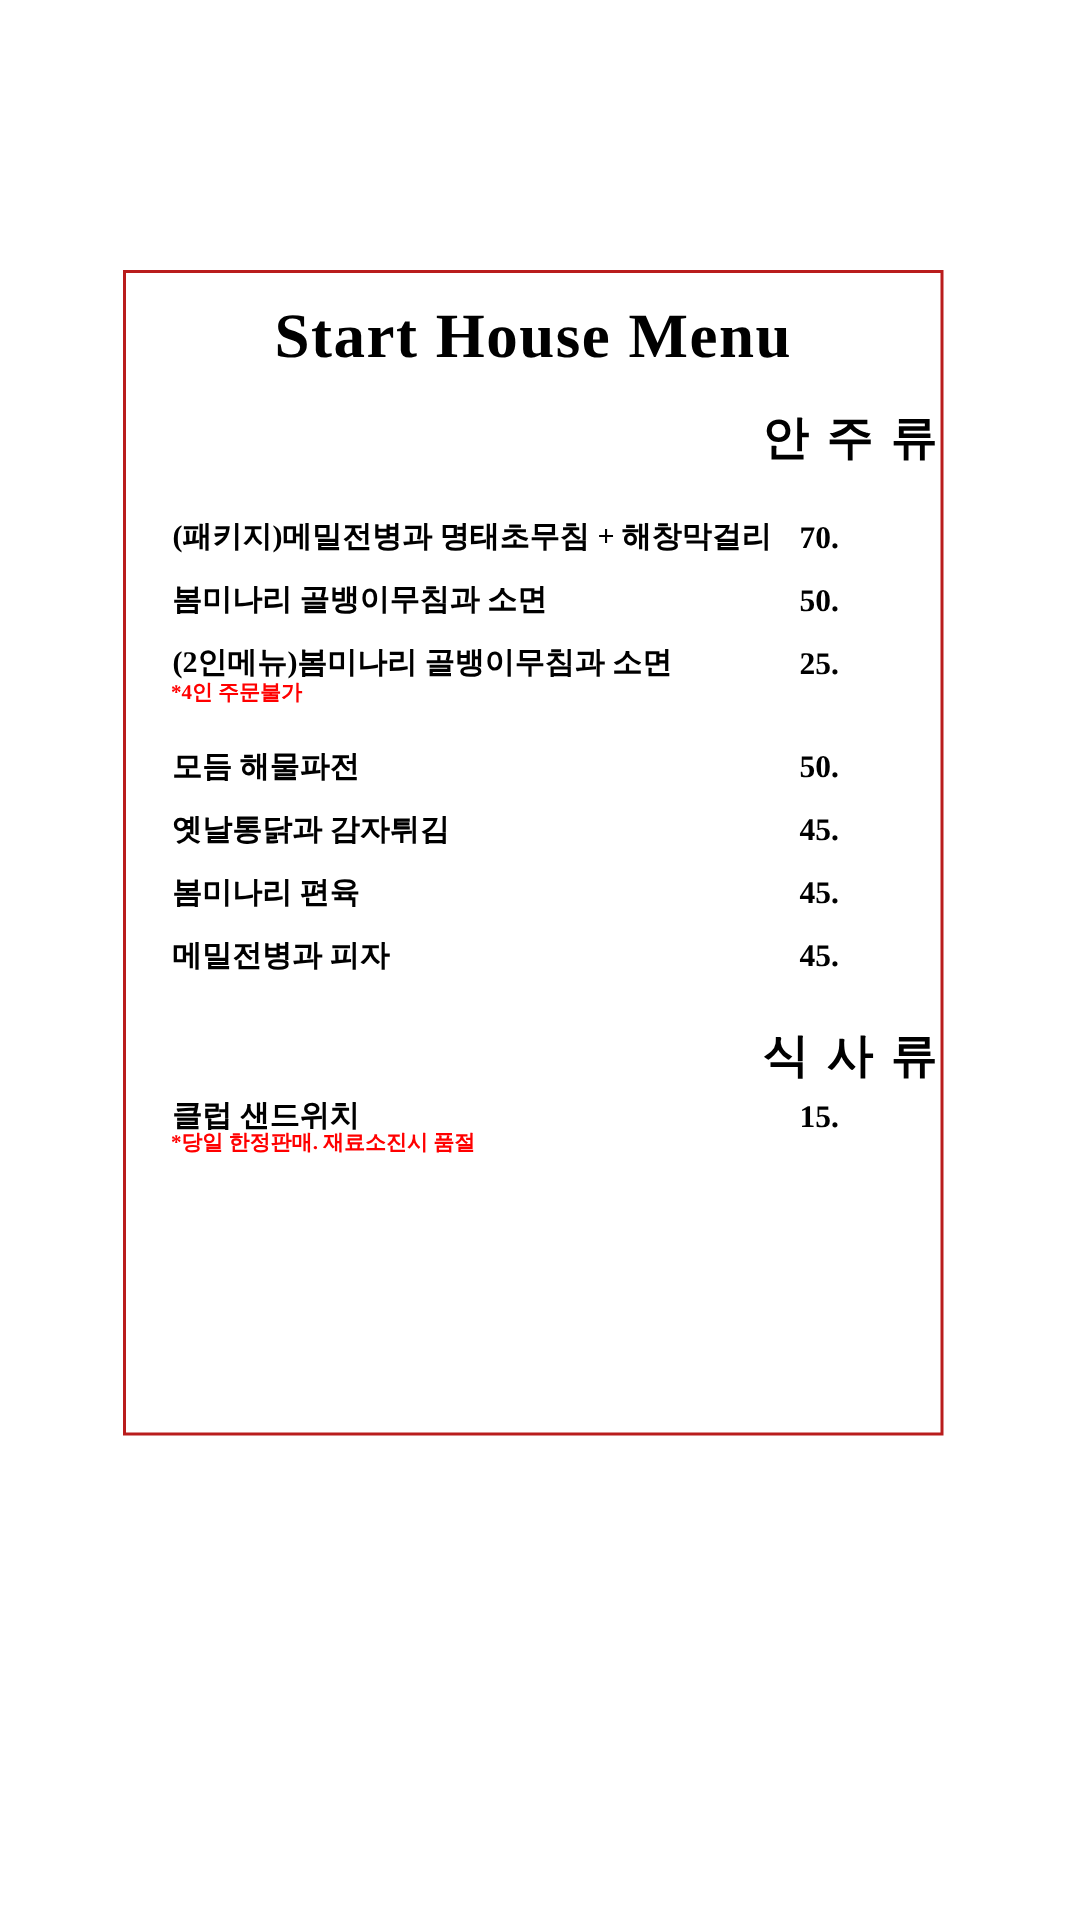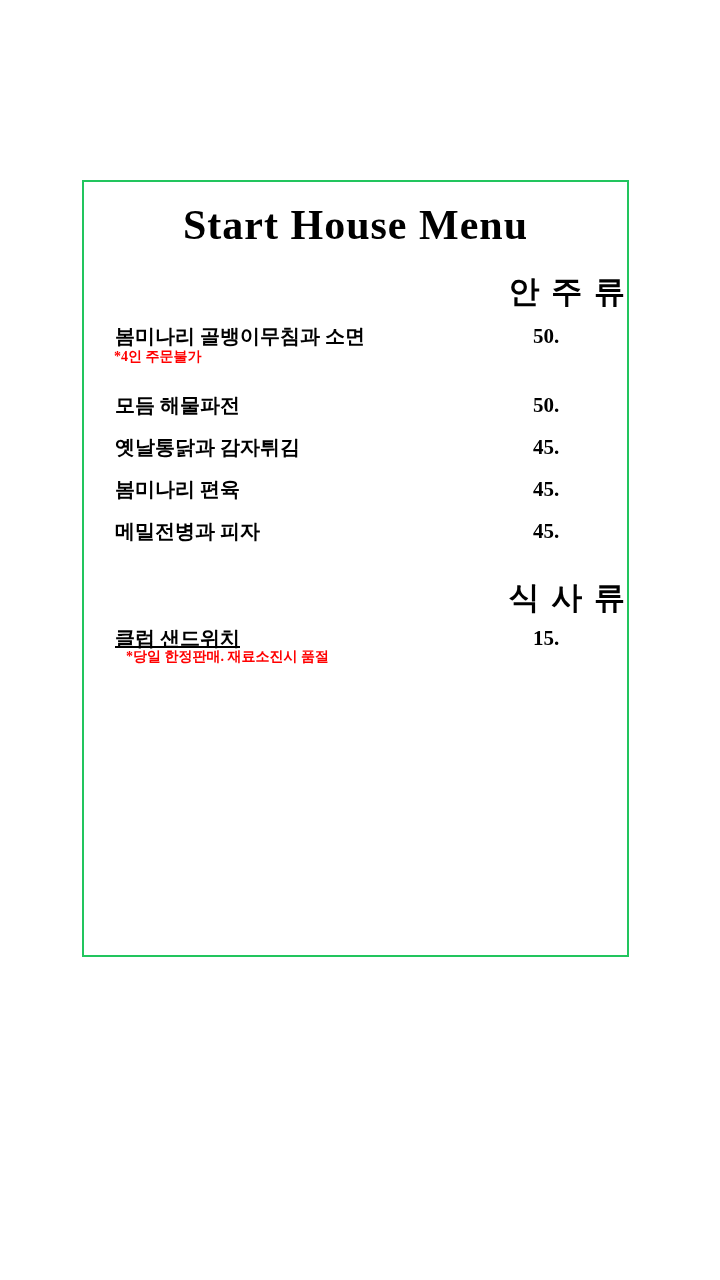--- a/index.html
+++ b/index.html
@@ -14,21 +14,21 @@
     font-family: "Liberation Serif", "DejaVu Serif", serif;
     color: #000000;
     overflow: hidden;
   }
   .menu-card {
     position: absolute;
     left: 82px;
     top: 180px;
     width: 547px;
     height: 777px;
-    border: 2px solid #22c55e;
+    border: 2px solid #b91c1c;
     box-sizing: border-box;
     background: #ffffff;
   }
   .menu-title {
     margin-top: 22px;
     text-align: center;
     font-weight: bold;
     font-size: 42px;
     line-height: 1;
     letter-spacing: 1px;
@@ -53,56 +53,64 @@
     white-space: nowrap;
   }
   .row-first   { margin-top: 38px; }
   .row-gap     { margin-top: 16px; }
   .row-after-note { margin-top: 24px; }
   .row-meal {
     height: 24px;
     line-height: 24px;
   }
   .row-meal-first { margin-top: 25px; }
-  .row-meal-gap   { margin-top: 13px; text-decoration: underline; }
+  .row-meal-gap   { margin-top: 13px; }
   .item-price {
     position: absolute;
     left: 449px;
     top: 0;
     font-weight: bold;
     font-size: 21px;
   }
   .note {
     margin-top: -3px;
     height: 22px;
     padding-left: 30px;
     box-sizing: border-box;
     font-weight: bold;
     font-size: 14px;
     line-height: 22px;
     color: #ff0000;
     white-space: nowrap;
   }
-  .note-meal { margin-top: -4px; margin-left: 12px; }
+  .note-meal { margin-top: -4px; }
 </style>
 </head>
 <body>
 
 <div class="menu-card">
 
   <div class="menu-title">Start House Menu</div>
 
   <div class="section-header header-anju">안 주 류</div>
 
+  <div class="row row-first">
+    <span>(패키지)메밀전병과 명태초무침 + 해창막걸리</span>
+    <span class="item-price">70.</span>
+  </div>
 
   <div class="row row-gap">
     <span>봄미나리 골뱅이무침과 소면</span>
     <span class="item-price">50.</span>
   </div>
 
+  <div class="row row-gap">
+    <span>(2인메뉴)봄미나리 골뱅이무침과 소면</span>
+    <span class="item-price">25.</span>
+  </div>
   <div class="note">*4인 주문불가</div>
 
   <div class="row row-after-note">
     <span>모듬 해물파전</span>
     <span class="item-price">50.</span>
   </div>
 
   <div class="row row-gap">
     <span>옛날통닭과 감자튀김</span>
     <span class="item-price">45.</span>

